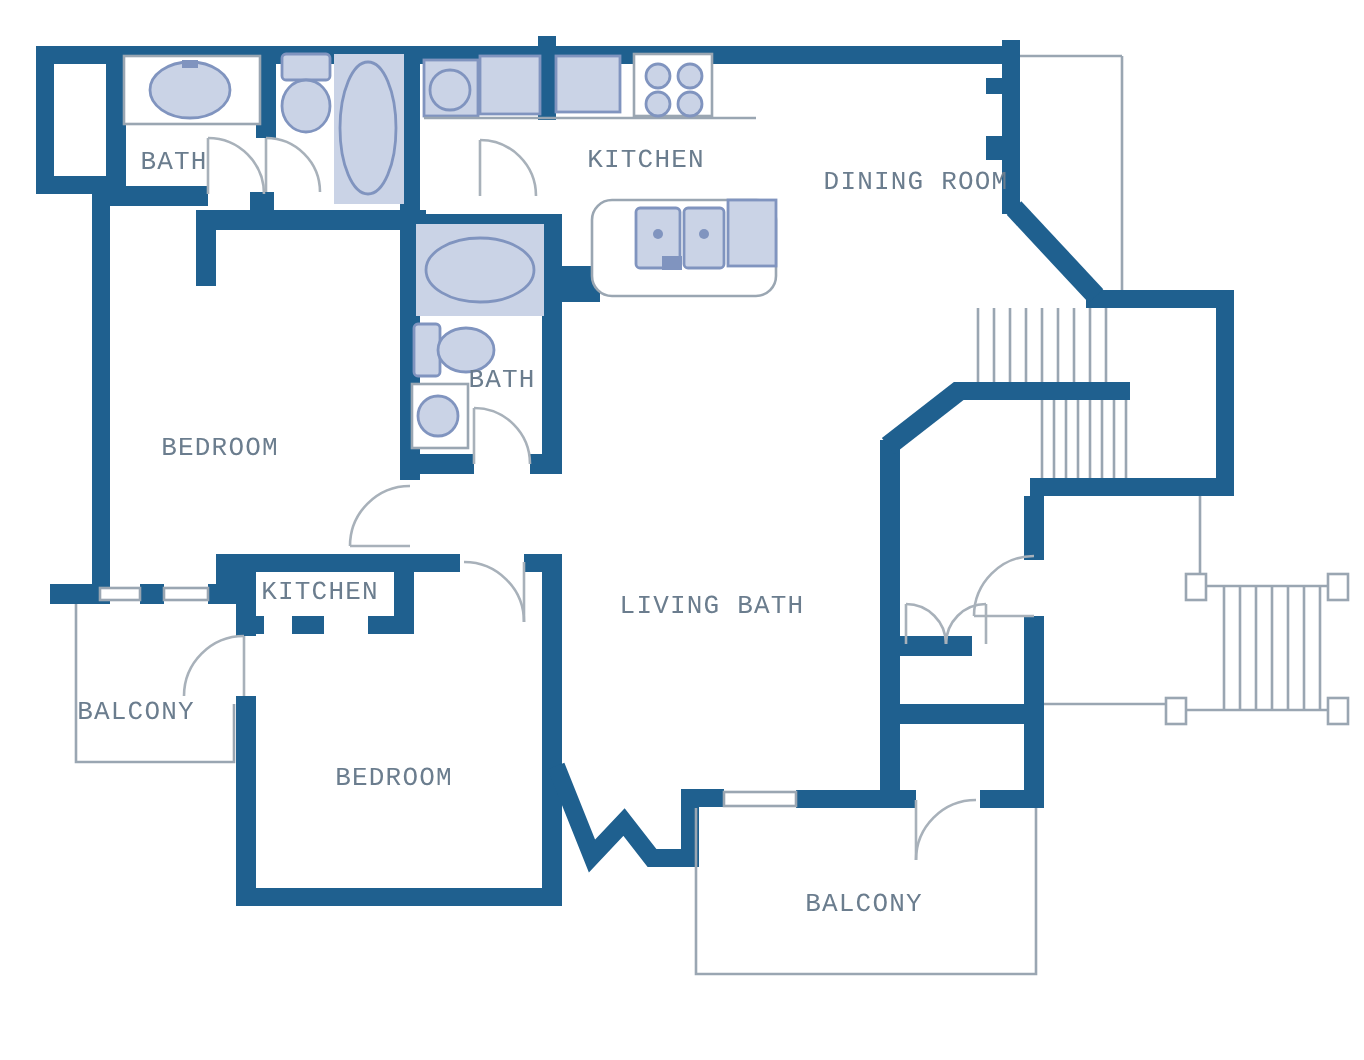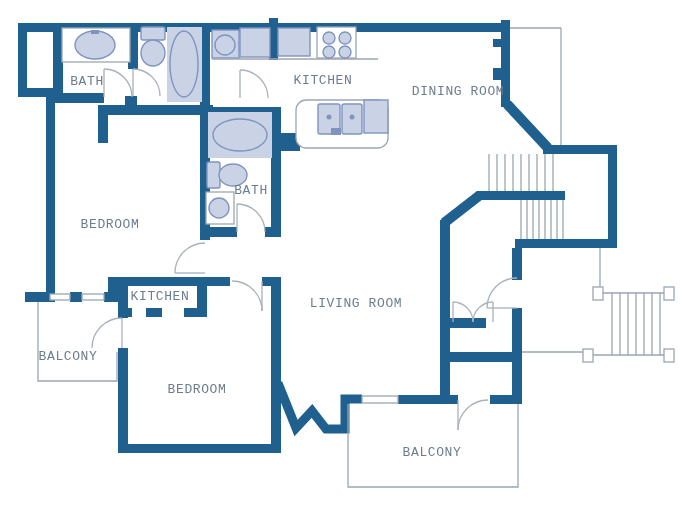--- a/index.html
+++ b/index.html
@@ -228,17 +228,17 @@
       <circle class="fix" cx="219" cy="208" r="10"></circle>
     </g>
   </svg>
 
   <span class="room-label" style="left:87px;top:81px">BATH</span>
   <span class="room-label" style="left:323px;top:80px">KITCHEN</span>
   <span class="room-label" style="left:458px;top:91px">DINING ROOM</span>
   <span class="room-label" style="left:110px;top:224px">BEDROOM</span>
   <span class="room-label" style="left:251px;top:190px">BATH</span>
   <span class="room-label" style="left:160px;top:296px">KITCHEN</span>
-  <span class="room-label" style="left:356px;top:303px">LIVING ROOM</span>
+  <span class="room-label" style="left:356px;top:303px">LIVING BATH</span>
   <span class="room-label" style="left:68px;top:356px">BALCONY</span>
   <span class="room-label" style="left:197px;top:389px">BEDROOM</span>
   <span class="room-label" style="left:432px;top:452px">BALCONY</span>
 </div>
 
 </body></html>

